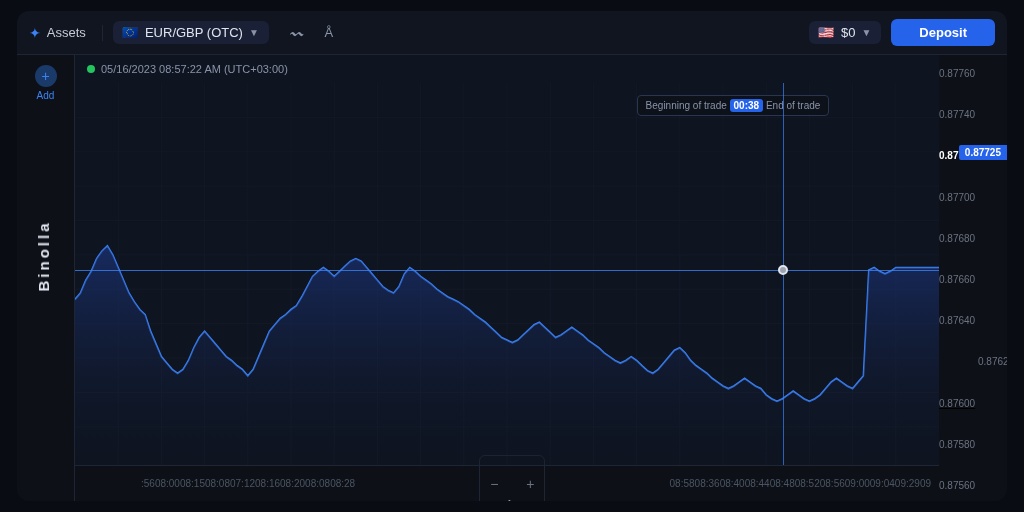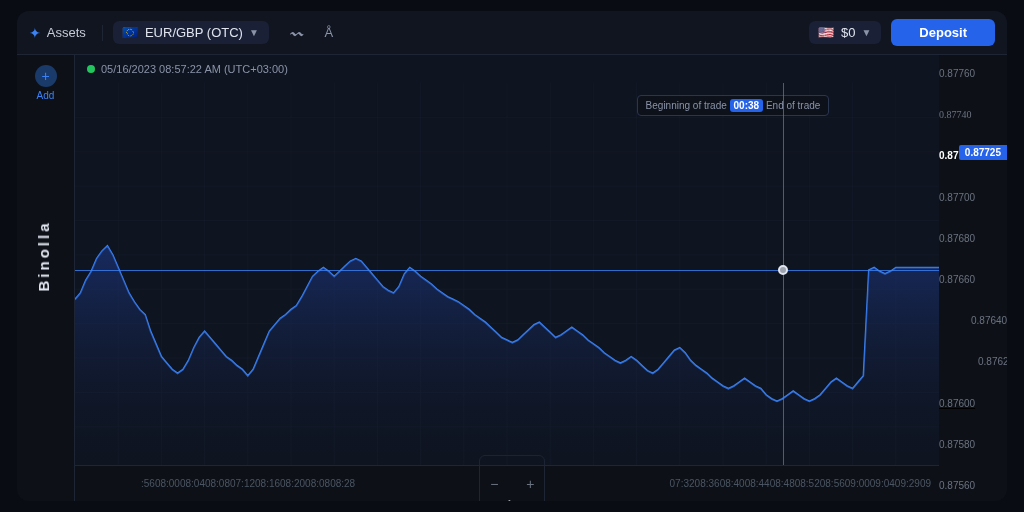--- a/index.html
+++ b/index.html
@@ -471,68 +471,68 @@
 
           <path d="M0,170 L5,165 L10,155 L15,148 L20,138 L25,132 L30,128 L35,135 L40,145 L45,155 L50,165 L55,172 L60,178 L65,182 L70,195 L75,205 L80,215 L85,220 L90,225 L95,228 L100,225 L105,218 L110,208 L115,200 L120,195 L125,200 L130,205 L135,210 L140,215 L145,218 L150,222 L155,225 L160,230 L165,225 L170,215 L175,205 L180,195 L185,190 L190,185 L195,182 L200,178 L205,175 L210,168 L215,160 L220,152 L225,148 L230,145 L235,148 L240,152 L245,148 L250,144 L255,140 L260,138 L265,140 L270,145 L275,150 L280,155 L285,160 L290,163 L295,165 L300,160 L305,150 L310,145 L315,148 L320,152 L325,155 L330,158 L335,162 L340,165 L345,168 L350,170 L355,172 L360,175 L365,178 L370,182 L375,185 L380,188 L385,192 L390,196 L395,200 L400,202 L405,204 L410,202 L415,198 L420,194 L425,190 L430,188 L435,192 L440,196 L445,200 L450,198 L455,195 L460,192 L465,195 L470,198 L475,202 L480,205 L485,208 L490,212 L495,215 L500,218 L505,220 L510,218 L515,215 L520,218 L525,222 L530,226 L535,228 L540,225 L545,220 L550,215 L555,210 L560,208 L565,212 L570,218 L575,222 L580,225 L585,228 L590,232 L595,235 L600,238 L605,240 L610,238 L615,235 L620,232 L625,235 L630,238 L635,240 L640,245 L645,248 L650,250 L655,248 L660,245 L665,242 L670,245 L675,248 L680,250 L685,248 L690,245 L695,240 L700,235 L705,232 L710,235 L715,238 L720,240 L725,235 L730,230 L735,147 L740,145 L745,148 L750,150 L755,148 L760,145 L800,145 L800,300 L0,300 Z" fill="url(#chartGrad)"></path>
         </svg>
       </div>
 
       <div class="time-axis-row">
         <div style="width: 58px; flex-shrink: 0;"></div>
         <div class="time-axis">
           <span class="time-label">:56</span>
           <span class="time-label">08:00</span>
-          <span class="time-label">08:04</span>
+          <span class="time-label">08:15</span>
           <span class="time-label">08:08</span>
           <span class="time-label">07:12</span>
           <span class="time-label">08:16</span>
           <span class="time-label">08:20</span>
           <span class="time-label">08:08</span>
           <span class="time-label">08:28</span>
           <div class="zoom-controls">
             <span class="zoom-btn">−</span>
             <span class="zoom-label">1s</span>
             <span class="zoom-btn">+</span>
           </div>
-          <span class="time-label">07:32</span>
+          <span class="time-label">08:58</span>
           <span class="time-label">08:36</span>
           <span class="time-label">08:40</span>
           <span class="time-label">08:44</span>
           <span class="time-label">08:48</span>
           <span class="time-label">08:52</span>
           <span class="time-label">08:56</span>
           <span class="time-label">09:00</span>
           <span class="time-label">09:04</span>
           <span class="time-label">09:29</span>
           <span class="time-label">09</span>
         </div>
       </div>
     </div>
 
     <div class="price-axis">
       <div style="position: relative;">
         <span class="price-label">0.87760</span>
       </div>
-      <div style="position: relative; font-family: Liberation Serif, serif;">
+      <div style="position: relative;">
         <span class="price-label">0.87740</span>
       </div>
       <div style="position: relative;">
         <span class="current-price-tag">0.87725</span>
         <span class="price-label highlight">0.87725</span>
       </div>
       <div style="position: relative;">
         <span class="price-label">0.87700</span>
       </div>
       <div style="position: relative;">
         <span class="price-label">0.87680</span>
       </div>
       <div style="position: relative;">
         <span class="price-label">0.87660</span>
       </div>
-      <div style="position: relative; padding-left: 32px;">
+      <div style="position: relative;">
         <span class="price-label">0.87640</span>
       </div>
       <div style="position: relative; padding-left: 39px;">
         <span class="price-label">0.87620</span>
       </div>
       <div style="position: relative; text-decoration: underline;">
         <span class="price-label">0.87600</span>
       </div>
       <div style="position: relative;">
         <span class="price-label">0.87580</span>

